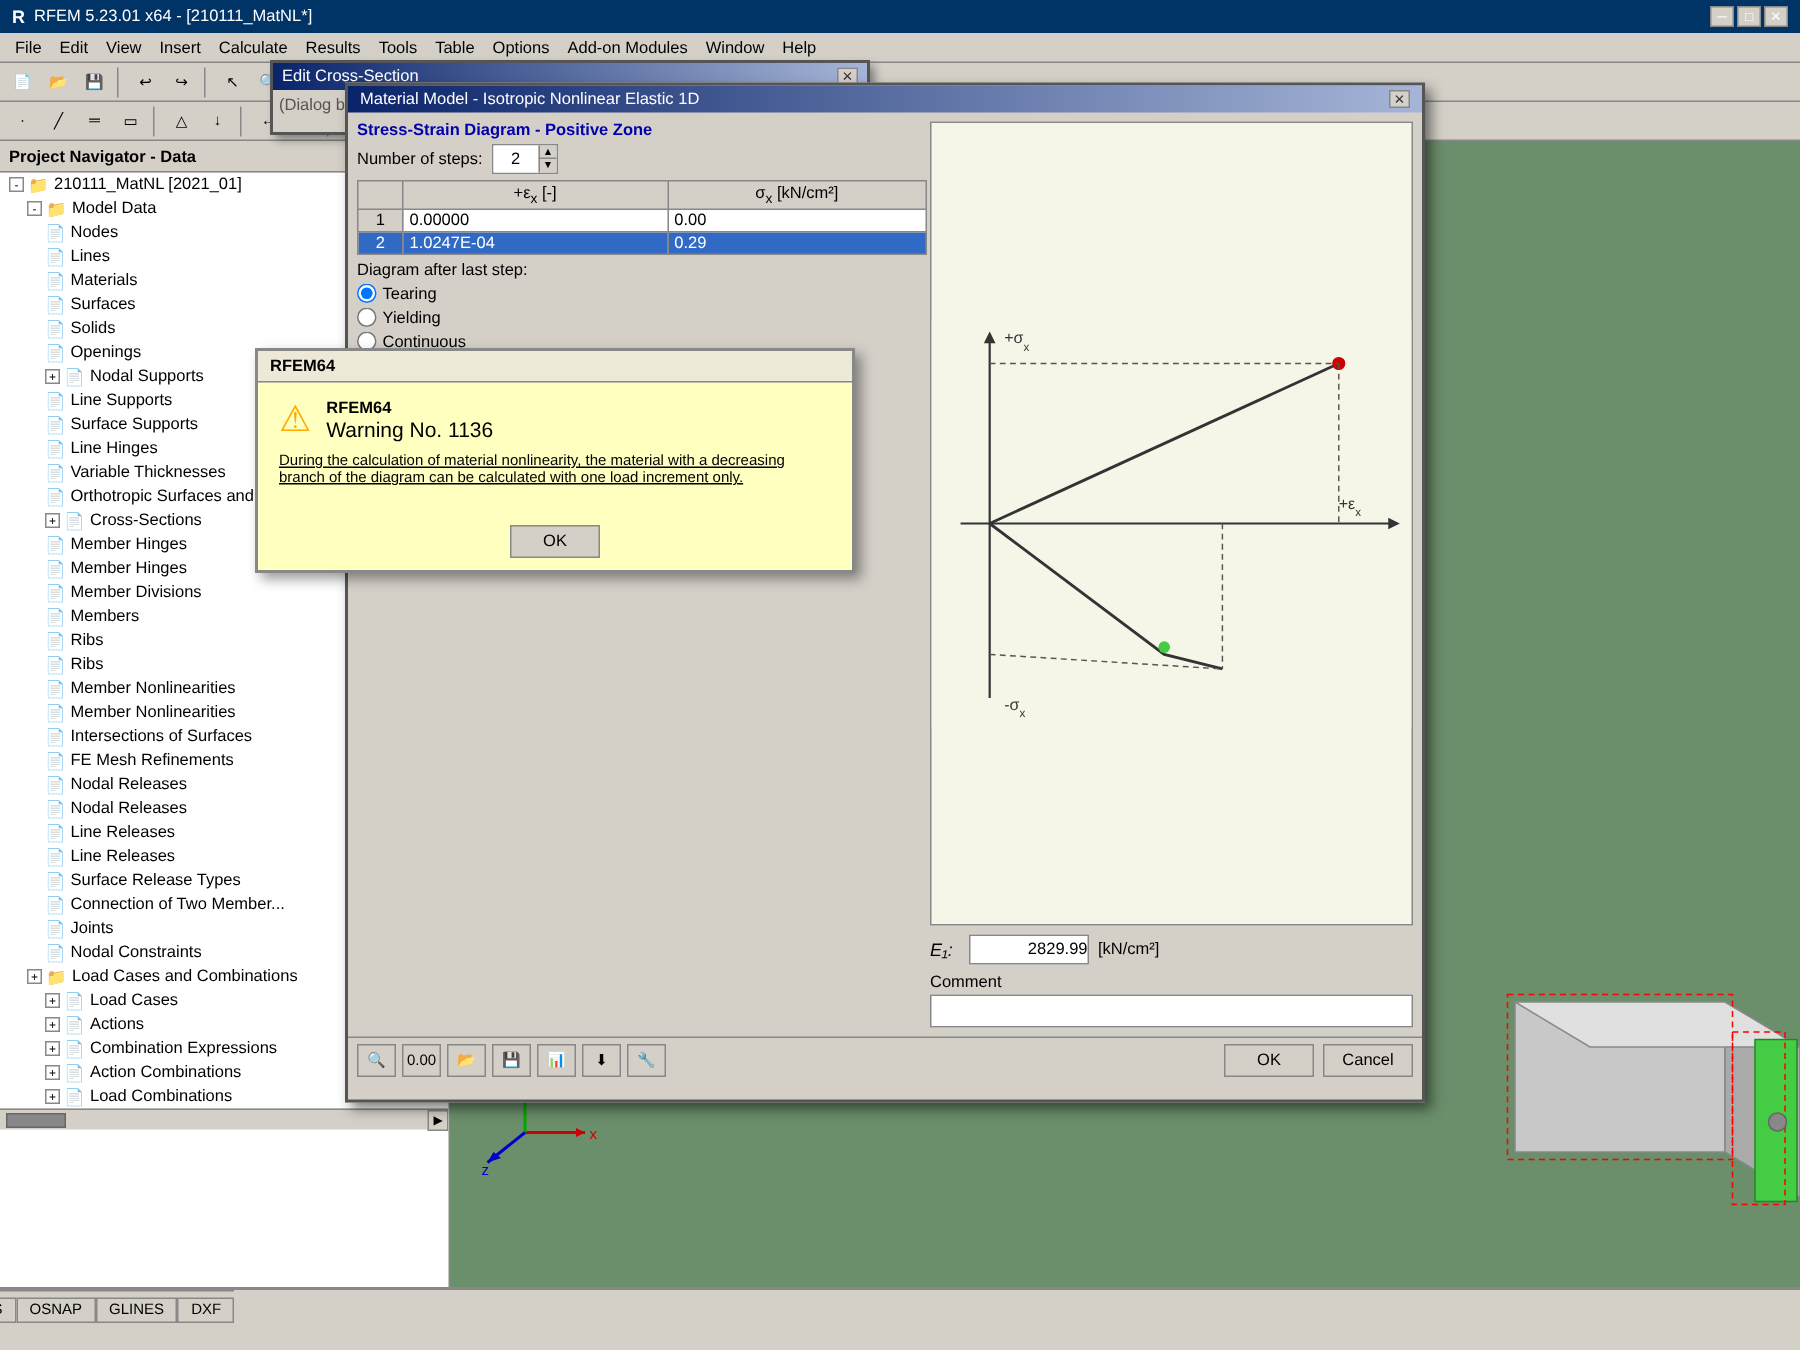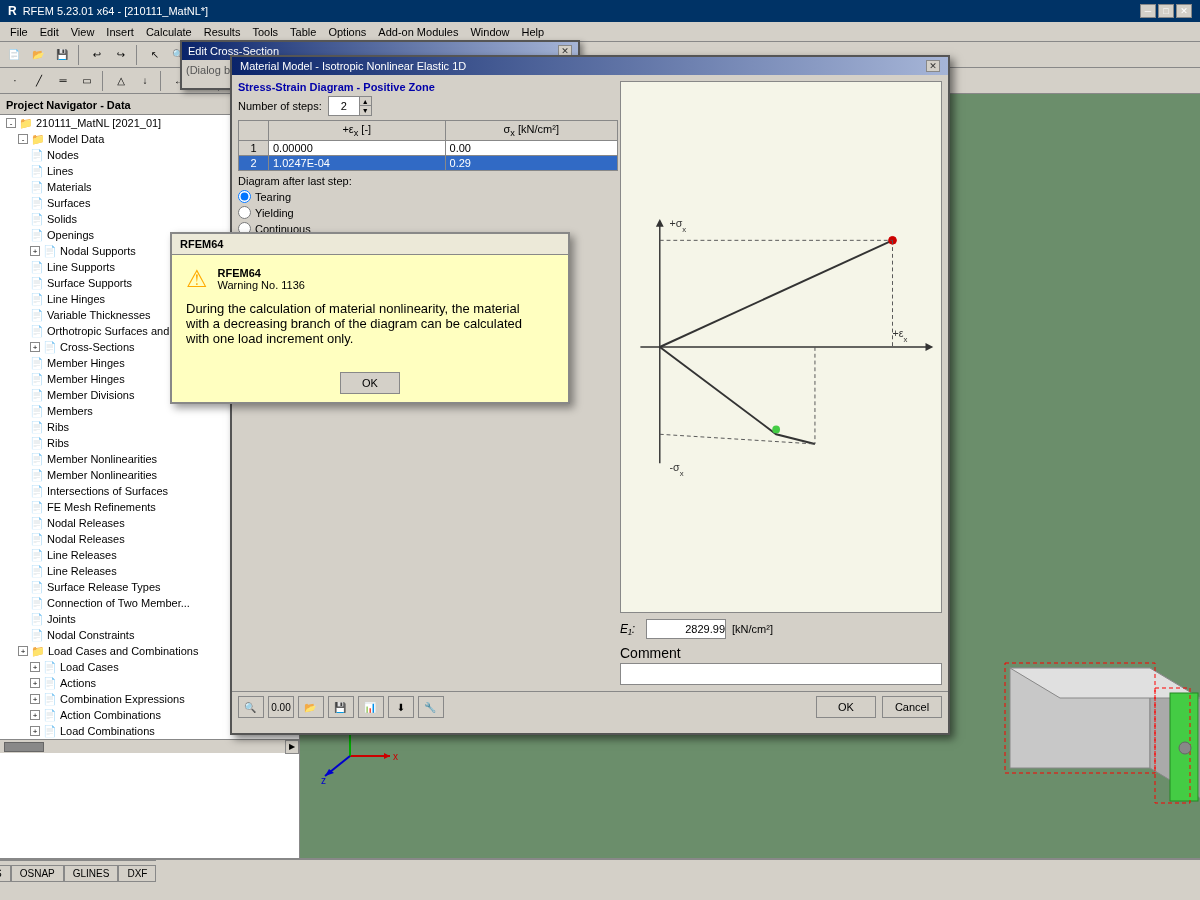--- a/index.html
+++ b/index.html
@@ -520,21 +520,21 @@
         </svg>
       </div>
 
       <div style="display:flex;align-items:center;gap:6px;">
         <span style="font-size:12px;font-style:italic;min-width:20px;">E₁:</span>
         <input type="text" value="2829.99" style="width: 80px; height: 20px; border: 1px solid rgb(136, 136, 136); text-align: right; font-size: 11px;">
         <span style="font-size:11px;">[kN/cm²]</span>
       </div>
 
       <div style="display:flex;flex-direction:column;gap:2px;">
-        <span style="font-size:14px;">Comment</span>
+        <span style="font-size:11px;">Comment</span>
         <input type="text" style="width: 100%; height: 22px; border: 1px solid rgb(136, 136, 136); background: white; font-size: 11px;">
       </div>
     </div>
   </div>
 
   <div style="display:flex;align-items:center;justify-content:space-between;padding:4px 6px;border-top:1px solid #888;background:#d4d0c8;">
     <div style="display:flex;gap:4px;">
       <button style="width:26px;height:22px;font-size:10px;border:1px solid #888;background:#d4d0c8;cursor:pointer;">🔍</button>
       <button style="width:26px;height:22px;font-size:10px;border:1px solid #888;background:#d4d0c8;cursor:pointer;">0.00</button>
       <button style="width:26px;height:22px;font-size:10px;border:1px solid #888;background:#d4d0c8;cursor:pointer;">📂</button>
@@ -552,21 +552,21 @@
 
 <div class="dialog-warning">
   <div class="warning-title">
     <span>RFEM64</span>
   </div>
   <div class="warning-body">
     <div class="warning-header-row">
       <div class="warning-icon">⚠</div>
       <div>
         <div style="font-weight:bold;font-size:11px;">RFEM64</div>
-        <div style="font-size:11px;">Warning No. 1136</div>
-      </div>
-    </div>
-    <div style="font-size:13px;margin-bottom:8px;max-width:360px;">During the calculation of material nonlinearity, the material with a decreasing branch of the diagram can be calculated with one load increment only.</div>
+        <div style="font-size:14px;">Warning No. 1136</div>
+      </div>
+    </div>
+    <div style="font-size:10px;margin-bottom:8px;max-width:360px;text-decoration:underline;">During the calculation of material nonlinearity, the material with a decreasing branch of the diagram can be calculated with one load increment only.</div>
   </div>
   <div class="warning-btn-row">
     <button class="ok-btn">OK</button>
   </div>
 </div>
 
 </body></html>

